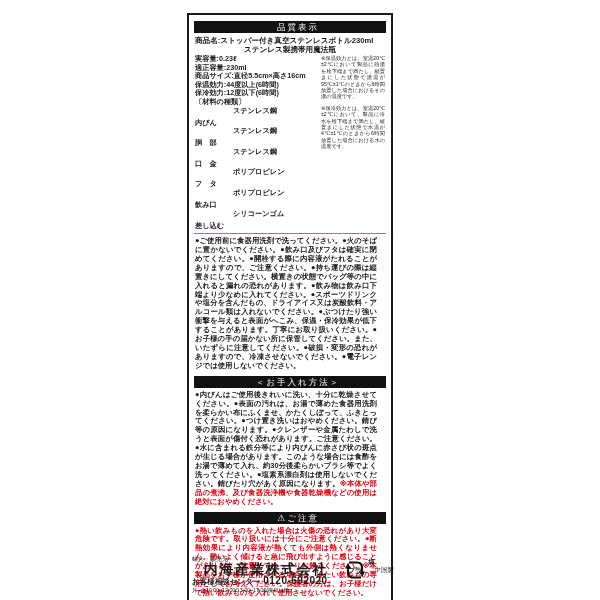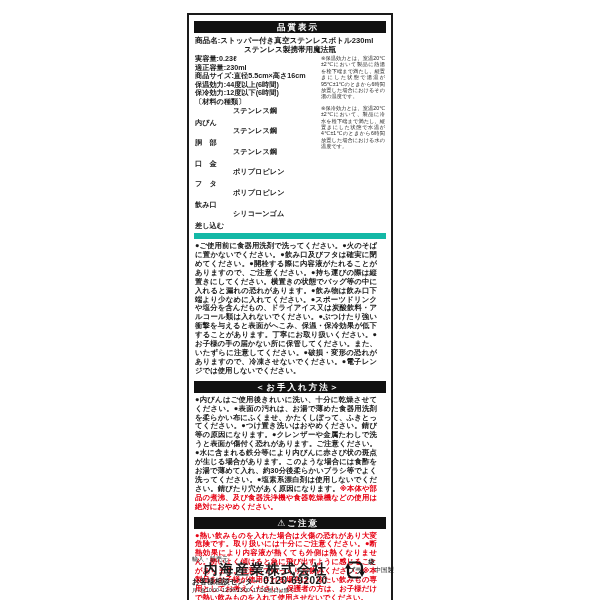--- a/index.html
+++ b/index.html
@@ -7,27 +7,27 @@
     width:600px;height:600px;background:#ffffff;position:relative;
     font-family:"Liberation Sans","DejaVu Sans",sans-serif;
     color:#1a1a1a; -webkit-font-smoothing:antialiased;
   }
   .label{
     position:absolute;left:187px;top:13px;width:206px;min-height:534px;
     box-sizing:border-box;border:2px solid #1a1a1a;background:#fff;
     padding:4px 5px;display:flex;flex-direction:column;
   }
   .bar{
-    background:#111;color:#fff;text-align:center;font-weight:bold;
+    background:#111;color:#fff;text-align:center;font-weight:normal;
     font-size:8.5px;line-height:12px;height:12px;letter-spacing:2px;
     margin:2px 0;flex:none;display:flex;align-items:center;justify-content:center;gap:2px;padding-left:16px;
   }
   .warn-icon{font-size:9px;line-height:12px;letter-spacing:0;}
   
-  .product{border-bottom:6px solid #14b8a6;padding:1px 1px 3px 1px;margin-bottom:2px;}
+  .product{border-bottom:1px solid #14b8a6;padding:1px 1px 3px 1px;margin-bottom:2px;}
   .pname{font-size:7.6px;font-weight:bold;line-height:9px;white-space:nowrap;}
   .pname.center{text-align:center;}
   .cols{display:flex;margin-top:1px;}
   .leftcol{flex:1;min-width:0;}
   .spec{font-size:7.2px;font-weight:bold;line-height:8.6px;white-space:nowrap;}
   .mtitle{font-size:7.2px;font-weight:bold;line-height:8.6px;}
   .mrow{display:flex;font-size:7.2px;font-weight:bold;line-height:8.6px;white-space:nowrap;}
   .mpart{width:38px;flex:none;margin-top:12px;}
   .rightcol{width:64px;flex:none;padding-left:3px;}
   .note{font-size:5.2px;line-height:6.4px;margin:0 0 5px 0;text-align:justify;color:#222;}

